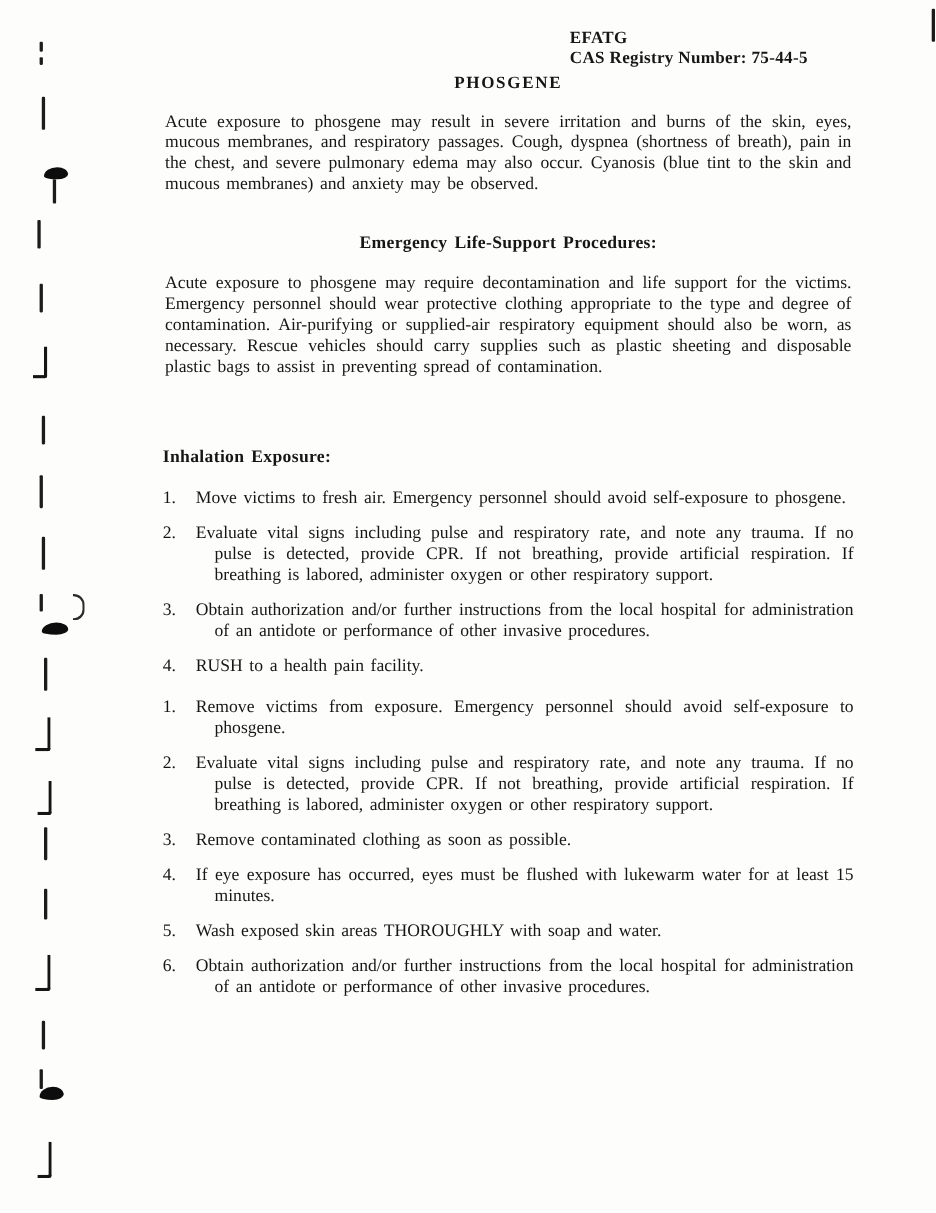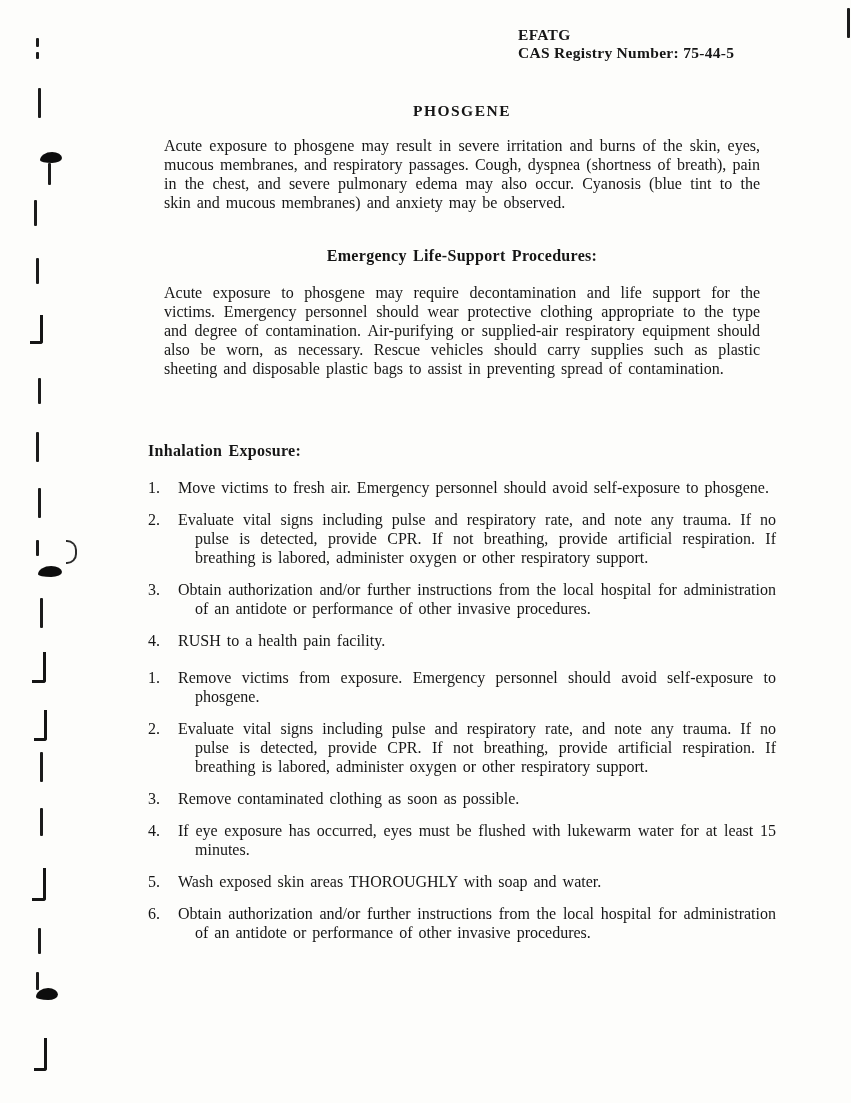--- a/index.html
+++ b/index.html
@@ -17,31 +17,31 @@
   .doc-header{
     position:absolute;left:518px;top:26px;
     font-weight:bold;font-size:15.5px;line-height:17.5px;
     letter-spacing:.3px;
   }
   .doc-header div{white-space:nowrap;}
 
   
   .content{
     position:absolute;left:148px;top:0;width:628px;
-    padding-top:101px;
+    padding-top:66px;
     font-size:16px;line-height:19px;
     word-spacing:2px;
   }
   .title{
     text-align:center;font-weight:bold;letter-spacing:1.5px;
     font-size:15.5px;
   }
   .para{
     text-align:justify;
-    margin:16px;
+    margin:2px;
   }
   .intro{margin-top:16px;}
   .sec-heading{
     font-weight:bold;letter-spacing:.3px;
     margin-top:34px;
   }
   .sec-heading.h1{margin-top:34px;text-align:center;}
   .sec-heading.h2{margin-top:63px;}
   .sec-heading.h3{margin-top:30px;}
   .sec-para{margin-top:18px;}

